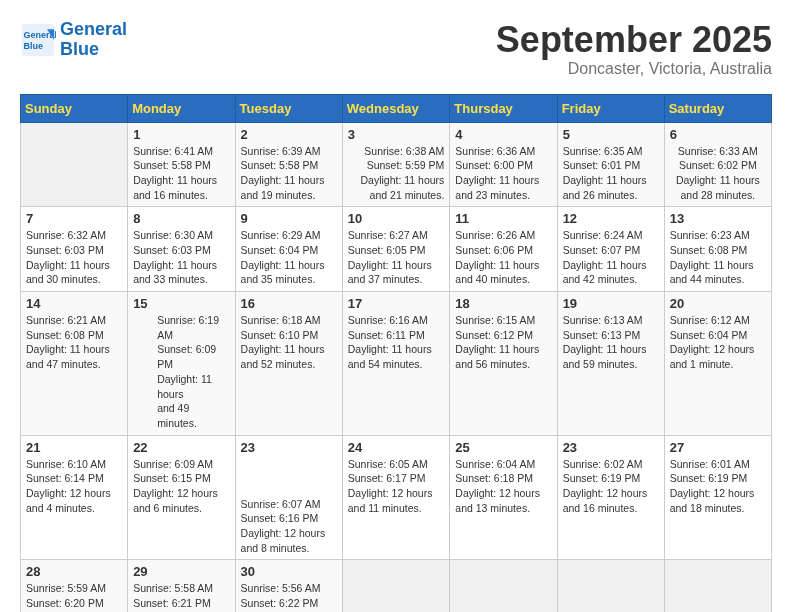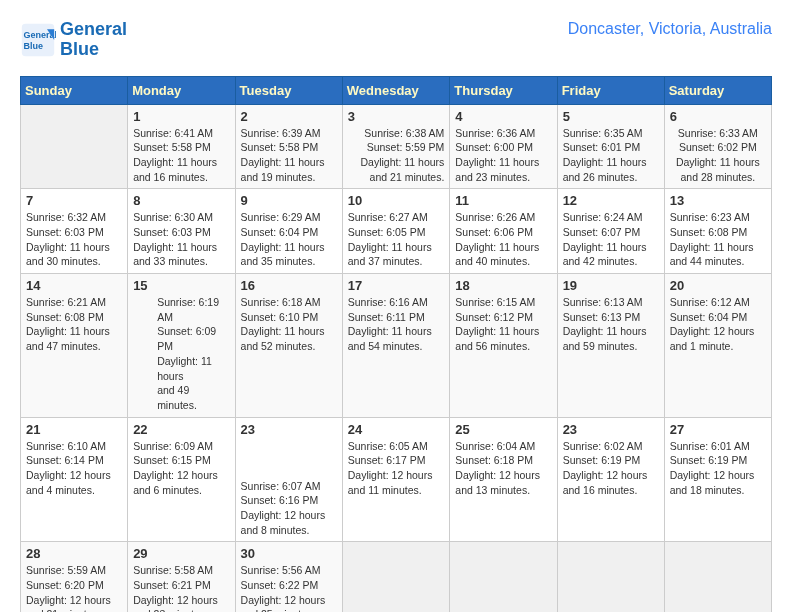--- a/index.html
+++ b/index.html
@@ -38,30 +38,30 @@
       text-align: right;
     }
     .month-title {
       font-size: 36px;
       font-weight: bold;
       color: #333;
       line-height: 1.1;
     }
     .location {
       font-size: 16px;
-      color: #3b82f6;
+      color: #737373;
     }
     table {
       width: 100%;
       border-collapse: collapse;
       font-size: 11px;
     }
     thead th {
       background-color: #2a6dbf;
-      color: #fef9c3;
+      color: #fde047;
       padding: 6px 4px;
       text-align: left;
       font-size: 13px;
       font-weight: bold;
       border: 1px solid #1a5da0;
     }
     tbody td {
       border: 1px solid #ccc;
       padding: 4px 5px;
       vertical-align: top;
@@ -100,20 +100,21 @@
       <polygon points="30,8 38,8 38,20" fill="#2a7dd4"></polygon>
     </svg>
     <div>
       <div class="logo-text">
         <span>General</span><br>
         <span>Blue</span>
       </div>
     </div>
   </div>
   <div class="title-block">
+    <div class="month-title">September 2025</div>
     <div class="location">Doncaster, Victoria, Australia</div>
   </div>
 </div>
 
 <table>
   <thead>
     <tr>
     <th>Sunday</th>
         <th>Monday</th>
         <th>Tuesday</th>

